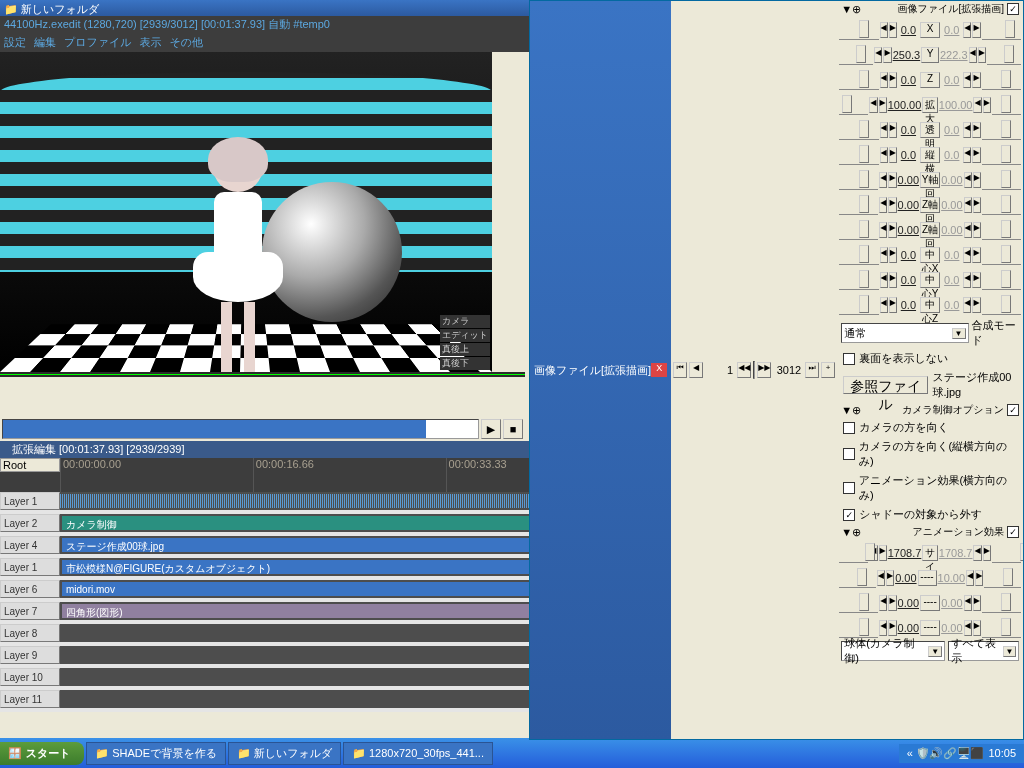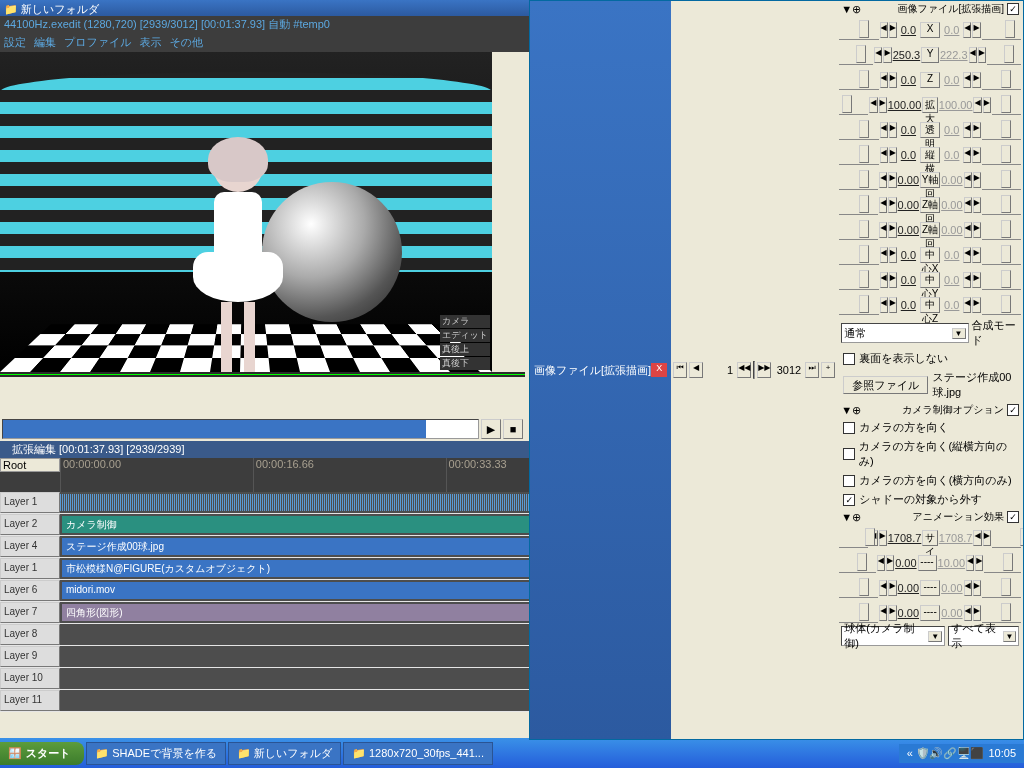--- a/index.html
+++ b/index.html
@@ -27,21 +27,21 @@
 .greenbar::before{content:"";position:absolute;left:0;top:2px;right:0;height:1px;background:#0f0}
 .transport{height:24px;background:#ece9d8;display:flex;align-items:center;padding:2px;gap:2px}
 .tslider{flex:1;height:20px;background:#fff;border:1px inset #999;display:flex;align-items:center}
 .tslfill{height:100%;background:#3a74c4;width:89%}
 .btn{width:20px;height:20px;border:1px outset #ccc;background:#ece9d8;display:flex;align-items:center;justify-content:center;cursor:pointer}
 .extheader{background:#3a5a8a;color:#fff;padding:1px 12px;font-size:11px}
 .ruler{height:34px;background:#3d3d3d;color:#a8a090;display:flex;font-size:10px;position:relative;padding-left:60px}
 .root{position:absolute;left:0;top:0;width:60px;height:14px;background:#ece9d8;color:#000;border:1px solid #999;padding-left:2px}
 .rtick{flex:1;border-left:1px solid #555;padding-left:2px}
 .layers{background:#3d3d3d}
-.layer{height:22px;display:flex;border-bottom:1px solid #e5e5e5}
+.layer{height:22px;display:flex;border-bottom:4px solid #e5e5e5}
 .layer .lab{width:60px;background:#ddd;color:#333;border:1px outset #ccc;padding:3px;font-size:10px}
 .layer .trk{flex:1;background:#4d4d4d;position:relative}
 .clip{position:absolute;top:2px;bottom:2px;left:2px;background:#3a74c4;color:#fff;padding:2px 4px;font-size:10px;white-space:nowrap;overflow:hidden}
 .clip.teal{background:#2a9080}
 .clip.lav{background:#9080a0}
 .wave{position:absolute;top:2px;bottom:2px;left:0;right:0;background:repeating-linear-gradient(90deg,#5a9ad4 0 1px,transparent 1px 2px)}
 .taskbar{position:absolute;bottom:0;left:0;right:0;height:30px;background:linear-gradient(#3a91e8,#245dda);display:flex;align-items:center;color:#fff}
 .start{background:linear-gradient(#5c9c3c,#3c7c2c);padding:4px 14px 4px 8px;font-weight:bold;border-radius:0 8px 8px 0;display:flex;align-items:center;gap:4px}
 .taskbtn{background:#3a74c4;border:1px solid #2a5494;padding:3px 8px;margin-left:2px;font-size:11px;display:flex;align-items:center;gap:3px}
 .tray{margin-left:auto;background:#2a7ad4;padding:3px 8px;display:flex;gap:4px;align-items:center}
@@ -60,21 +60,21 @@
 .param{display:flex;align-items:center;height:25px;padding:0 2px;gap:1px}
 .mini-slider{width:108px;height:20px;position:relative;border-bottom:1px solid #888}
 .mini-slider .thumb{position:absolute;width:10px;height:18px;background:#ece9d8;border:1px outset #ccc;top:0}
 .arr{width:12px;height:16px;border:1px outset #ccc;background:#ece9d8;font-size:8px;text-align:center;cursor:pointer}
 .pval{width:58px;text-align:center;font-size:11px;text-decoration:underline;color:#222}
 .pval.gray{color:#999}
 .pbtn{width:52px;height:16px;border:1px outset #ccc;background:#ece9d8;font-size:10px;text-align:center;cursor:pointer}
 .combo{height:20px;background:#fff;border:1px inset #999;display:flex;align-items:center;padding:0 2px;width:148px}
 .combo .dd{margin-left:auto;width:14px;background:#ece9d8;border:1px outset #ccc;text-align:center;font-size:8px}
 .chkrow{display:flex;align-items:center;gap:4px;padding:2px 6px;font-size:11px}
-.longbtn{width:108px;height:18px;border:1px outset #ccc;background:#ece9d8;text-align:center;font-size:11px;padding-top:1px}
+.longbtn{width:108px;height:18px;border:1px outset #ccc;background:#ece9d8;text-align:center;font-size:14px;padding-top:1px}
 .pscroll{overflow-y:auto;flex:1}
 </style>
 </head>
 <body>
 
 <div class="titlebar">📁 <span>新しいフォルダ</span></div>
 <div class="apptitle" style="background:#3d3d3d">44100Hz.exedit (1280,720)   [2939/3012]   [00:01:37.93]   自動   #temp0</div>
 <div class="menubar" id="menubar">
     <span>設定</span>
     <span>編集</span>
@@ -418,21 +418,21 @@
         <div class="chkrow">
           <div class="chk"></div>
           <span>カメラの方を向く</span>
         </div>
         <div class="chkrow">
           <div class="chk"></div>
           <span>カメラの方を向く(縦横方向のみ)</span>
         </div>
         <div class="chkrow">
           <div class="chk"></div>
-          <span>カメラの方を向く(横方向のみ)</span>
+          <span>アニメーション効果(横方向のみ)</span>
         </div>
         <div class="chkrow">
           <div class="chk">✓</div>
           <span>シャドーの対象から外す</span>
         </div>
       </div>
  <div class="sect">
         <span>▼⊕</span>
         <span class="sectlabel">アニメーション効果</span>
         <div class="chk">✓</div>

